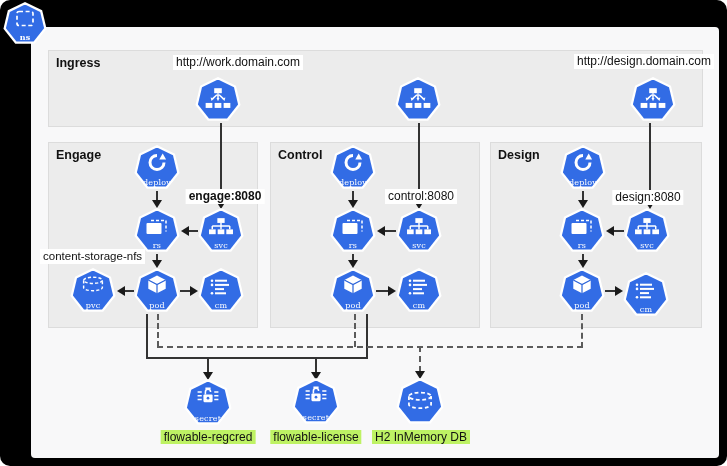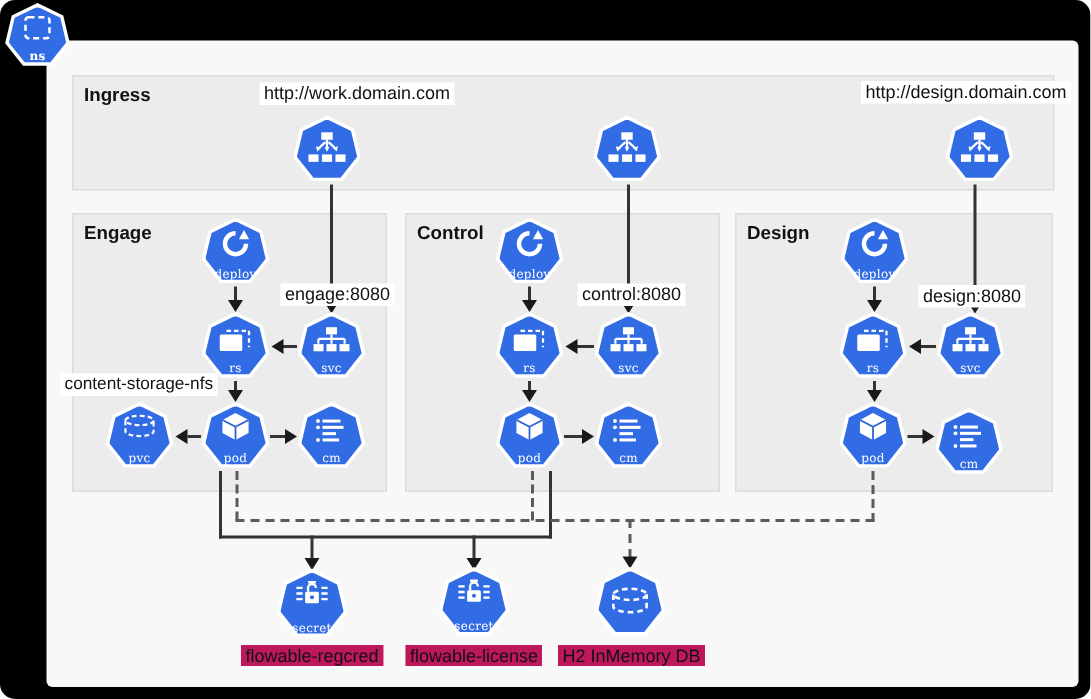--- a/index.html
+++ b/index.html
@@ -29,21 +29,21 @@
 
   
   .sv{position:absolute;width:2px;background:var(--linecol);}   
   .sh{position:absolute;height:2px;background:var(--linecol);}  
   .dv{position:absolute;width:0;border-left:2px dashed var(--dashcol);}
   .dh{position:absolute;height:0;border-top:2px dashed var(--dashcol);}
   .ah{position:absolute;width:0;height:0;}
   .ah.down{border-left:5px solid transparent;border-right:5px solid transparent;border-top:8px solid #1a1a1a;}
   .ah.left{border-top:5px solid transparent;border-bottom:5px solid transparent;border-right:8px solid #1a1a1a;}
   .ah.right{border-top:5px solid transparent;border-bottom:5px solid transparent;border-left:8px solid #1a1a1a;}
-  .extlbl{position:absolute;font-size:12px;color:#111;background:#be185d;padding:0 3px;white-space:nowrap;transform:translateX(-50%);}
+  .extlbl{position:absolute;font-size:12px;color:#111;background:#bef264;padding:0 3px;white-space:nowrap;transform:translateX(-50%);}
 </style>
 </head>
 <body>
 
 <div id="stage">
   <div id="panel"></div>
 
   <div class="box" style="left:48px;top:50px;width:655px;height:77px;"></div>
   <div class="seclbl" style="left:56px;top:56px;">Ingress</div>
 
@@ -173,21 +173,21 @@
     <div class="hshape">
         <div class="hfill"></div>
       </div>
     <svg class="glyph" style="top:7px;" width="21" height="21" viewBox="0 0 24 24">
       <path d="M12 4 A 8 8 0 1 0 20 12" fill="none" stroke="#fff" stroke-width="3.4"></path>
       <polygon points="14.6,8.6 22.4,8.6 18.5,1.6" fill="#fff"></polygon>
     </svg>
     <span class="klabel">deploy</span>
   </div>
 
-  <div class="lbl" style="left:225px;top:189px;font-size:12px;">engage:8080</div>
+  <div class="lbl" style="left:225px;top:189px;font-size:12px;font-weight:bold;">engage:8080</div>
 
   <div class="hept" style="left:134px;top:208px;width:46px;height:46px;">
     <div class="hshape">
         <div class="hfill"></div>
       </div>
     <svg class="glyph" style="top:9px;" width="24" height="20" viewBox="0 0 24 20">
       <path d="M6 3.5 h15 v11" fill="none" stroke="#fff" stroke-width="1.5" stroke-dasharray="3 2"></path>
       <rect x="1.5" y="6" width="15" height="11" rx="1" fill="#fff"></rect>
     </svg>
     <span class="klabel">rs</span>

